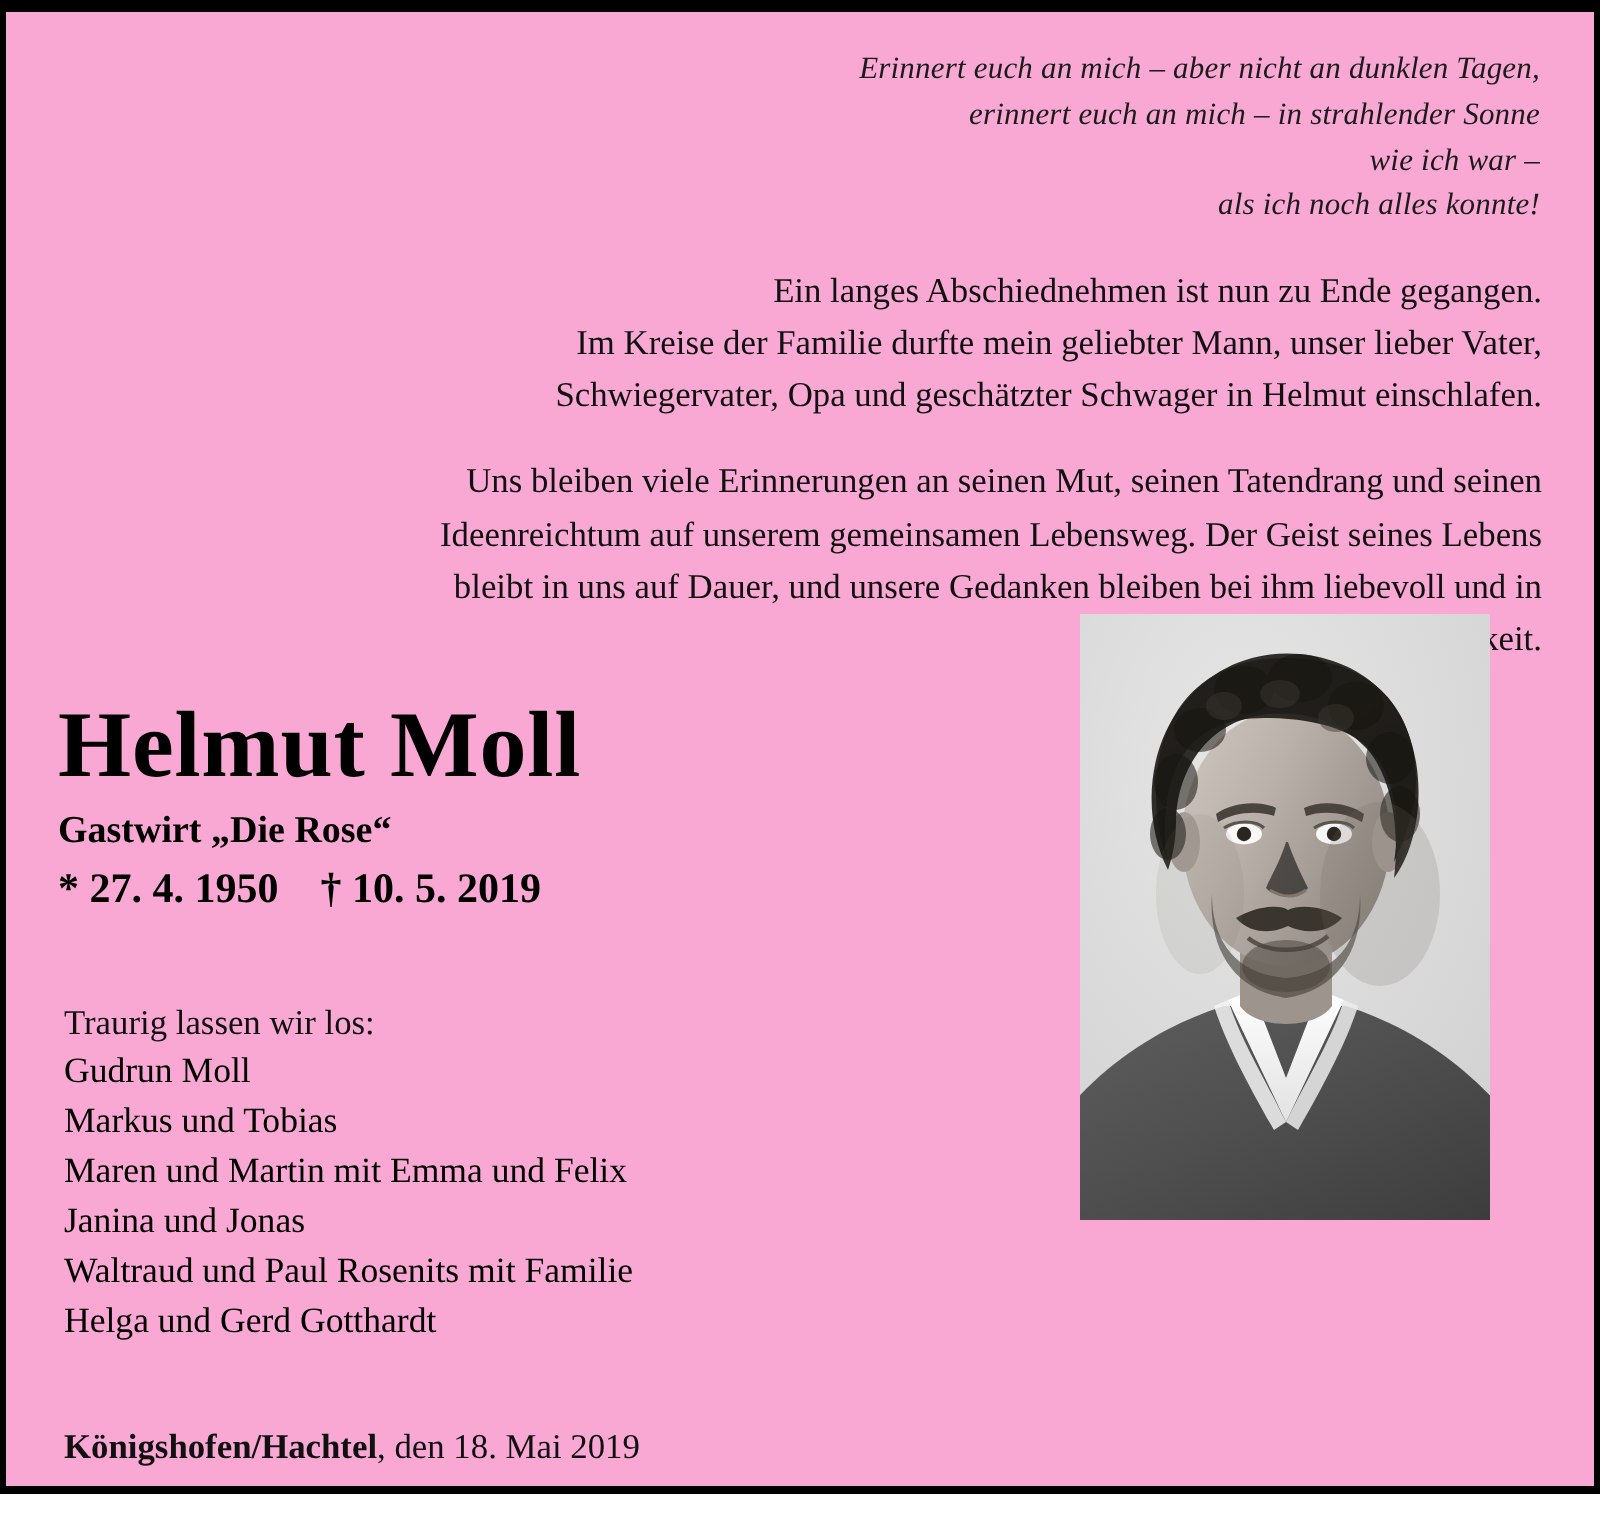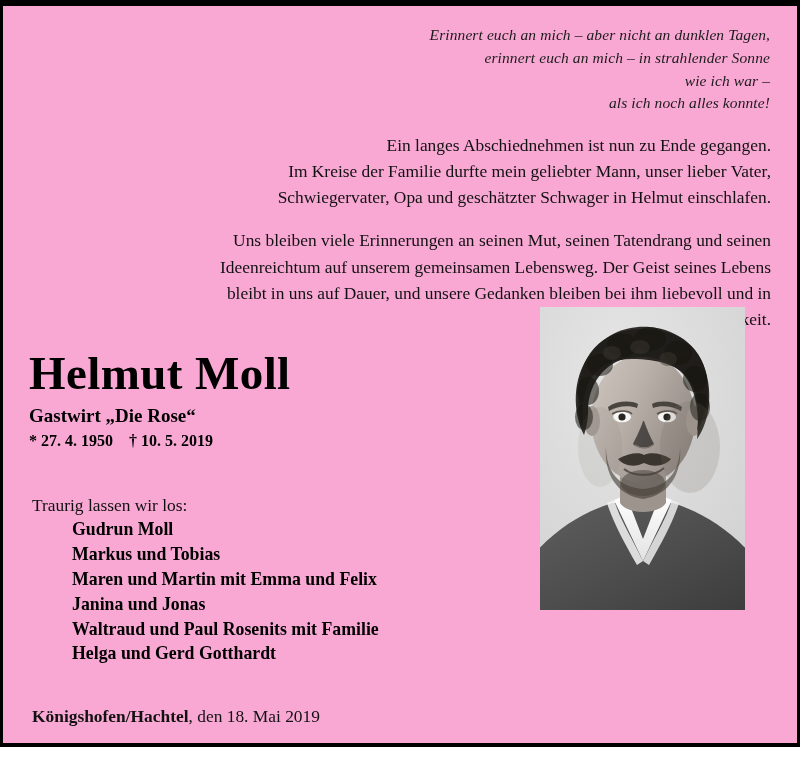--- a/index.html
+++ b/index.html
@@ -78,46 +78,45 @@
   }
   .profession {
     font-size: 19px;
     font-weight: bold;
     line-height: 1.25;
     margin-top: 6px;
     color: #000000;
     white-space: pre;
   }
   .dates {
-    font-size: 16px;
+    font-size: 21px;
     font-weight: bold;
     line-height: 1.25;
     margin-top: 3px;
     color: #000000;
     white-space: pre;
   }
 
   
   .mourners {
     margin-top: 42px;
     padding-left: 3px;
   }
   .mourners-intro {
     font-size: 17.4px;
     line-height: 1.40;
     color: #111111;
     white-space: pre;
   }
   .mourner {
     font-size: 17.8px;
-    font-weight: bold;
+    font-weight: normal;
     line-height: 1.40;
     color: #000000;
     white-space: pre;
-    margin-left: 40px;
   }
 
   
   .place-line {
     margin-top: 38px;
     padding-left: 3px;
     font-size: 17.4px;
     line-height: 1.4;
     color: #111111;
     white-space: pre;

